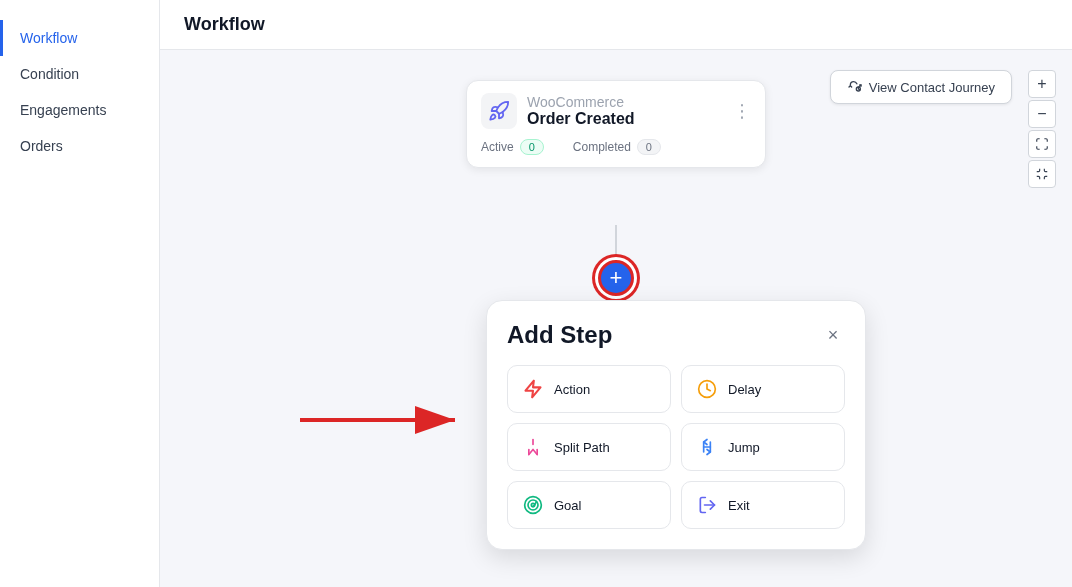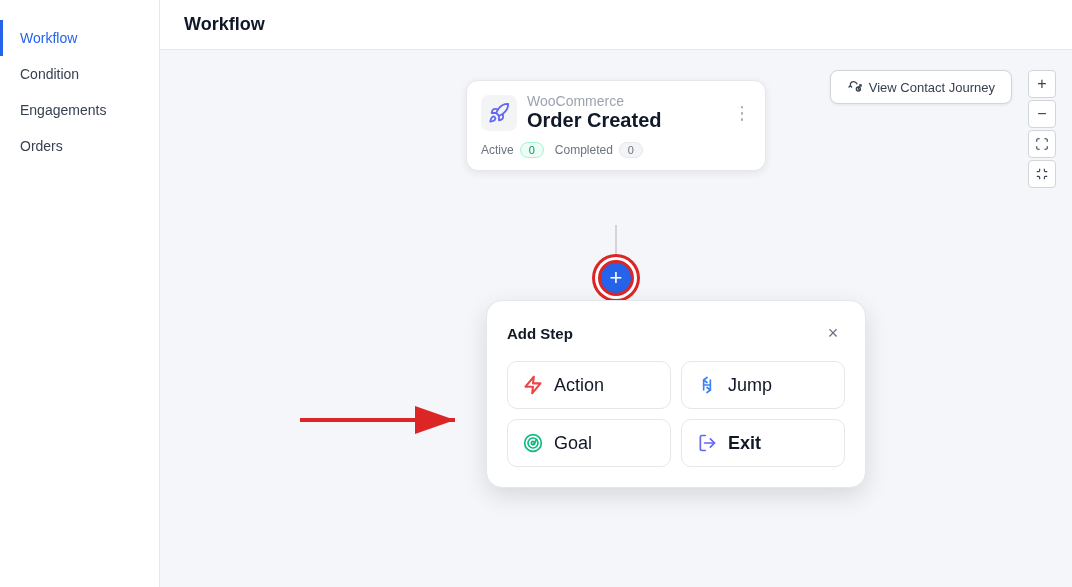--- a/index.html
+++ b/index.html
@@ -137,34 +137,34 @@
       display: flex;
       align-items: center;
       justify-content: center;
       font-size: 18px;
     }
     .node-labels .node-sub {
       font-size: 14px;
       color: #9ca3af;
     }
     .node-labels .node-title {
-      font-size: 20px;
+      font-size: 16px;
       font-weight: 600;
       color: #111827;
     }
     .node-menu {
       color: #9ca3af;
       font-size: 18px;
       cursor: pointer;
       line-height: 1;
     }
     .node-footer {
       display: flex;
       align-items: center;
-      gap: 0;
+      gap: 18px;
       margin-top: 10px;
     }
     .node-badge {
       display: flex;
       align-items: center;
       gap: 6px;
       font-size: 12px;
       color: #6b7280;
     }
     .badge-count {
@@ -230,21 +230,21 @@
       box-shadow: 0 8px 24px rgba(0,0,0,0.12);
       z-index: 20;
     }
     .dialog-header {
       display: flex;
       align-items: center;
       justify-content: space-between;
       margin-bottom: 16px;
     }
     .dialog-title {
-      font-size: 15px;
+      font-size: 24px;
       font-weight: 600;
       color: #111827;
     }
     .dialog-close {
       width: 24px;
       height: 24px;
       display: flex;
       align-items: center;
       justify-content: center;
       cursor: pointer;
@@ -258,36 +258,35 @@
     }
     .step-option {
       display: flex;
       align-items: center;
       gap: 10px;
       border: 1px solid #e5e7eb;
       border-radius: 10px;
       padding: 12px 14px;
       cursor: pointer;
       background: #fff;
-      font-size: 18px;
+      font-size: 13px;
       color: #111827;
       font-weight: 500;
       transition: background 0.15s;
     }
     .step-icon {
       width: 22px;
       height: 22px;
       display: flex;
       align-items: center;
       justify-content: center;
       font-size: 16px;
     }
     .full-row {
       grid-column: span 2;
-      font-weight: bold;
     }
 
     
     .arrow {
       position: absolute;
       top: 345px;
       left: 140px;
       z-index: 25;
     }
 
@@ -406,22 +405,42 @@
 
         <div class="step-option">
           <span class="step-icon">
             <svg width="20" height="20" viewBox="0 0 24 24" fill="none" stroke="#ef4444" stroke-width="2.5" stroke-linecap="round" stroke-linejoin="round">
               <polygon points="13 2 3 14 12 14 11 22 21 10 12 10 13 2"></polygon>
             </svg>
           </span>
           <span>Action</span>
         </div>
 
-
-
+        <div class="step-option">
+          <span class="step-icon">
+            <svg width="20" height="20" viewBox="0 0 24 24" fill="none" stroke="#f59e0b" stroke-width="2" stroke-linecap="round" stroke-linejoin="round">
+              <circle cx="12" cy="12" r="10"></circle>
+              <polyline points="12 6 12 12 16 14"></polyline>
+            </svg>
+          </span>
+          <span>Delay</span>
+        </div>
+
+
+        <div class="step-option">
+          <span class="step-icon">
+            <svg width="20" height="20" viewBox="0 0 24 24" fill="none" stroke="#ec4899" stroke-width="2" stroke-linecap="round" stroke-linejoin="round">
+              <line x1="12" y1="3" x2="12" y2="9"></line>
+              <path d="M7 21l5-6 5 6"></path>
+              <line x1="7" y1="21" x2="7" y2="15"></line>
+              <line x1="17" y1="21" x2="17" y2="15"></line>
+            </svg>
+          </span>
+          <span>Split Path</span>
+        </div>
 
         <div class="step-option">
           <span class="step-icon">
             <svg width="20" height="20" viewBox="0 0 24 24" fill="none" stroke="#3b82f6" stroke-width="2" stroke-linecap="round" stroke-linejoin="round">
               <line x1="8" y1="6" x2="8" y2="18"></line>
               <line x1="16" y1="6" x2="16" y2="18"></line>
               <line x1="8" y1="12" x2="16" y2="12"></line>
               <polyline points="12 3 8 6 12 9"></polyline>
               <polyline points="12 21 16 18 12 15"></polyline>
             </svg>

